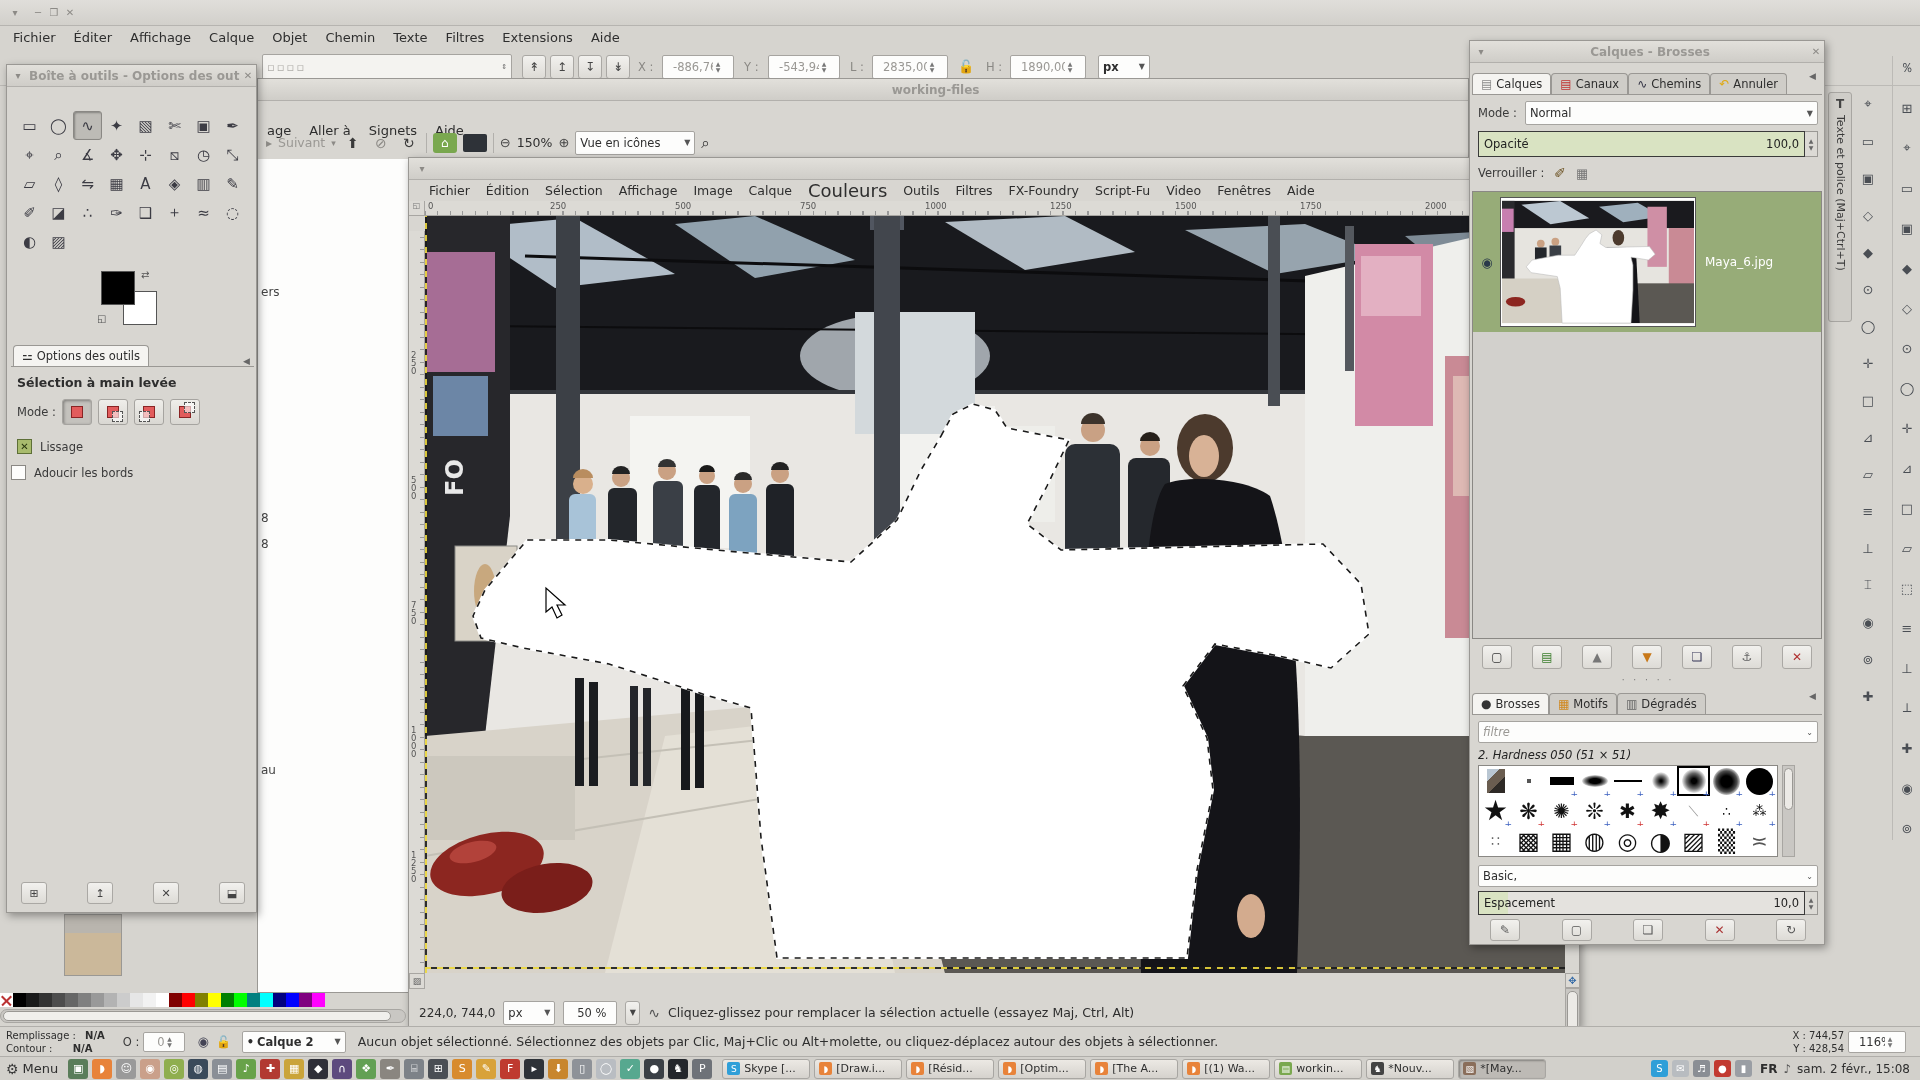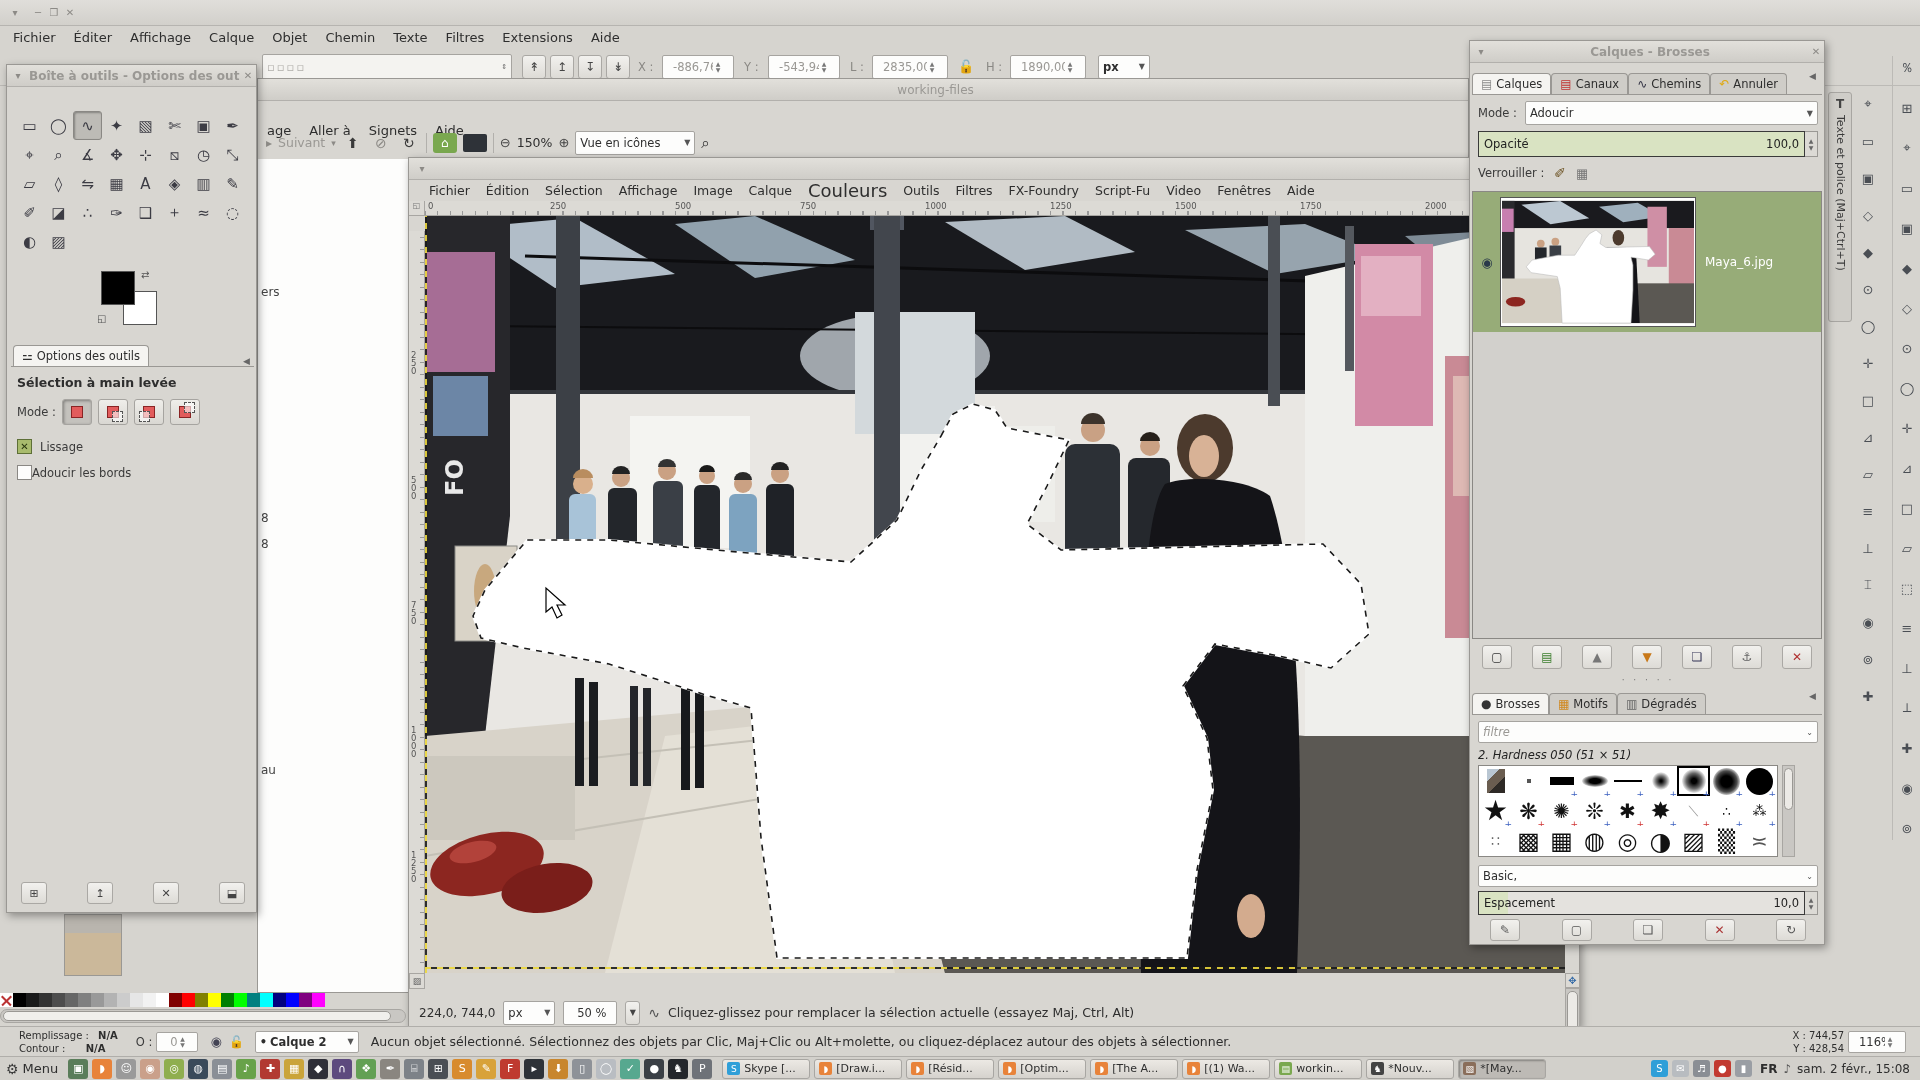--- a/index.html
+++ b/index.html
@@ -196,21 +196,21 @@
         <span class="arr">▲<br>▼</span>
     </div>
     <div class="combo" style="position:absolute;left:1098px;width:52px;height:24px;font-weight:bold">
       <span class="cv">px</span>
         <span class="ca">▼</span>
     </div>
   </div>
 
   <div class="abs" style="left:257px;top:78px;width:1212px;height:915px;background:#d8d6d1;border:1px solid #9a9894">
     <div style="position:absolute;left:0;top:0;right:0;height:22px;background:linear-gradient(#e2e0db,#cfcdc8);border-bottom:1px solid #b2b0ac;display:flex;align-items:center">
-      <span style="position:absolute;left:56%;transform:translateX(-50%);font-weight:normal;color:#9a9894">working-files</span>
+      <span style="position:absolute;left:56%;transform:translateX(-50%);font-weight:bold;color:#9a9894">working-files</span>
     </div>
     <div class="menubar" style="position:absolute;left:0;top:40px;height:22px">
         <span>age</span>
         <span>Aller à</span>
         <span>Signets</span>
         <span>Aide</span>
       </div>
     <div style="position:absolute;left:0;top:48px;right:0;height:31px;display:flex;align-items:center;gap:6px;padding:0 8px">
       <span style="color:#8c8a86">▸</span>
       <span style="color:#9a9894;font-size:12.5px">Suivant</span>
@@ -486,21 +486,21 @@
           </span>
           <span class="modebtn m4">
             <span class="msq"></span>
           </span>
         </span>
     </div>
     <div class="abs" style="left:10px;top:374px;display:flex;align-items:center;gap:8px">
       <span class="cb on">✕</span>
       <span class="lbl">Lissage</span>
     </div>
-    <div class="abs" style="left:10px;top:400px;display:flex;align-items:center;gap:0">
+    <div class="abs" style="left:4px;top:400px;display:flex;align-items:center;gap:8px">
       <span class="cb"></span>
       <span class="lbl">Adoucir les bords</span>
     </div>
     <div class="abs hlist" style="left:14px;bottom:8px;width:224px;justify-content:space-between">
         <span class="tbtn" style="width:26px;height:22px;font-size:11px">⊞</span>
         <span class="tbtn" style="width:26px;height:22px;font-size:11px">↥</span>
         <span class="tbtn" style="width:26px;height:22px;font-size:11px">✕</span>
         <span class="tbtn" style="width:26px;height:22px;font-size:11px">⬓</span>
       </div>
   </div>
@@ -527,21 +527,21 @@
         <div class="tab">
         <span class="tg" style="color: rgb(224, 168, 16);">↶</span>
         <span>Annuler</span>
       </div>
       </div>
     <span class="abs" style="right:8px;top:30px;font-size:9px;color:#666">◀</span>
 
     <div class="abs" style="left:8px;top:60px;display:flex;align-items:center;gap:8px;width:340px">
       <span class="lbl">Mode :</span>
       <div class="combo" style="flex:1;height:24px">
-        <span class="cv">Adoucir</span>
+        <span class="cv">Normal</span>
           <span class="ca">▼</span>
       </div>
     </div>
     <div class="abs" style="left:8px;top:90px;width:340px;display:flex">
       <div class="slider" style="flex:1;height:26px">
         <div class="fill" style="width:100%"></div>
         <span class="sl">Opacité</span>
         <span class="sv">100,0</span>
       </div>
       <div class="spincol">▲<br>▼</div>
@@ -737,21 +737,21 @@
       <span class="pal" style="background: rgb(0, 0, 128);"></span>
       <span class="pal" style="background: rgb(0, 0, 255);"></span>
       <span class="pal" style="background: rgb(128, 0, 128);"></span>
       <span class="pal" style="background: rgb(255, 0, 255);"></span>
     </div>
   <div class="sb-h abs" style="left:0;top:1009px;width:406px;height:14px;z-index:12">
     <div class="th" style="left:2px;width:96%"></div>
   </div>
 
   <div class="abs" style="left:0;top:1026px;width:1920px;height:30px;background:#d6d4cf;border-top:1px solid #b0aeaa;display:flex;align-items:center;z-index:30">
-    <div style="display:flex;flex-direction:column;margin-left:19px;font-size:10px;line-height:13px">
+    <div style="display:flex;flex-direction:column;margin-left:6px;font-size:10px;line-height:13px">
       <span><span>Remplissage :</span>
             <b style="margin-left:6px">N/A</b></span>
       <span><span>Contour :</span>
             <b style="margin-left:17px">N/A</b></span>
     </div>
     <span class="lbl" style="margin-left:18px">O :</span>
     <div class="spin" style="width:42px;height:20px;margin-left:4px;color:#9a9894">
       <span class="v">0</span>
         <span class="arr">▲<br>▼</span>
     </div>

